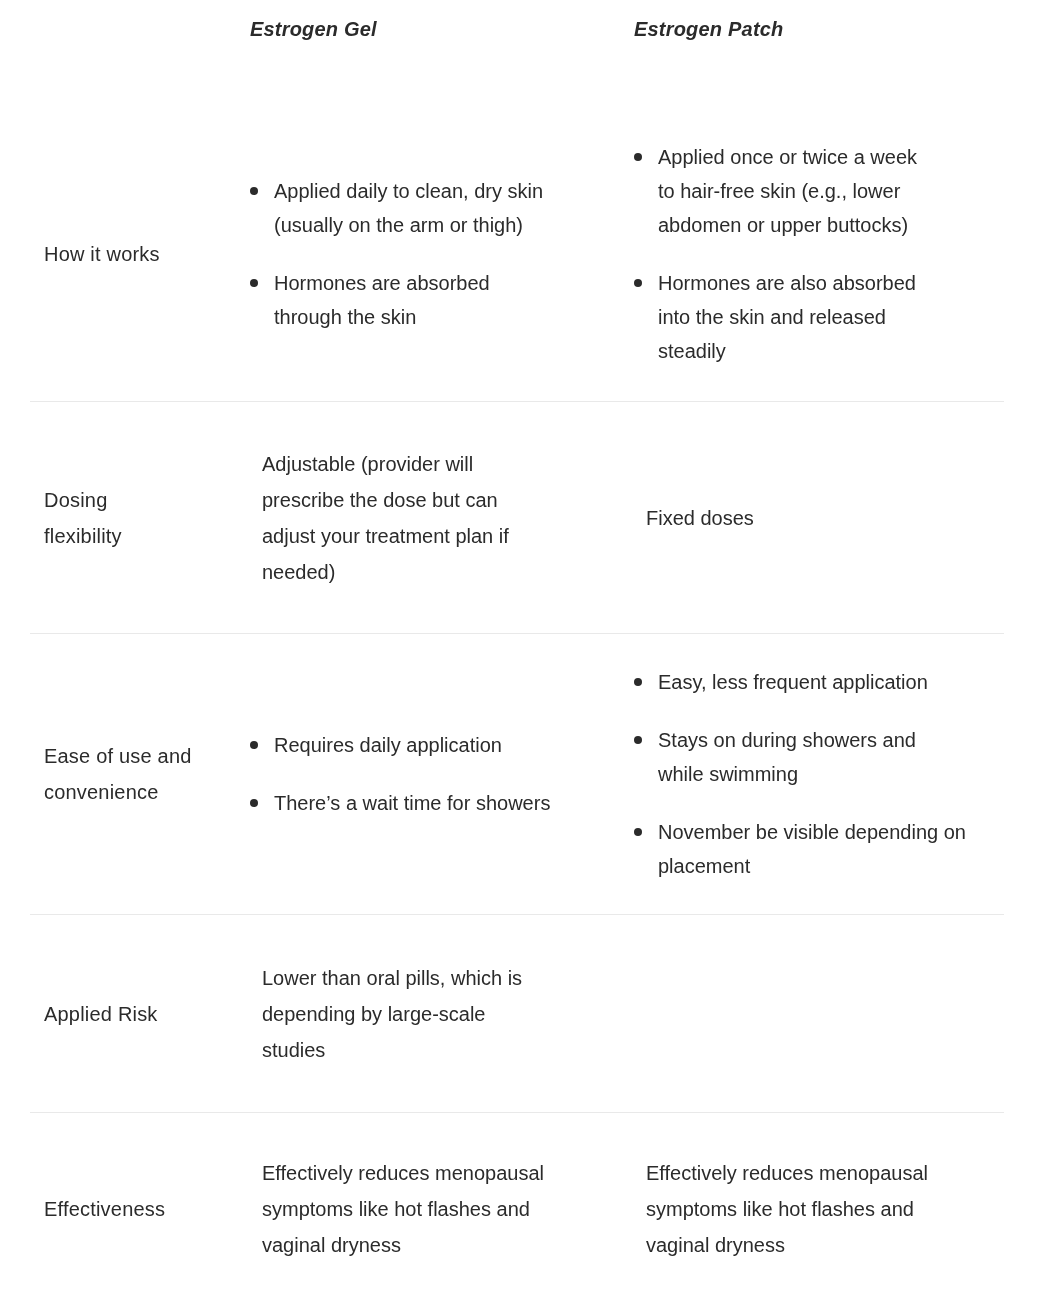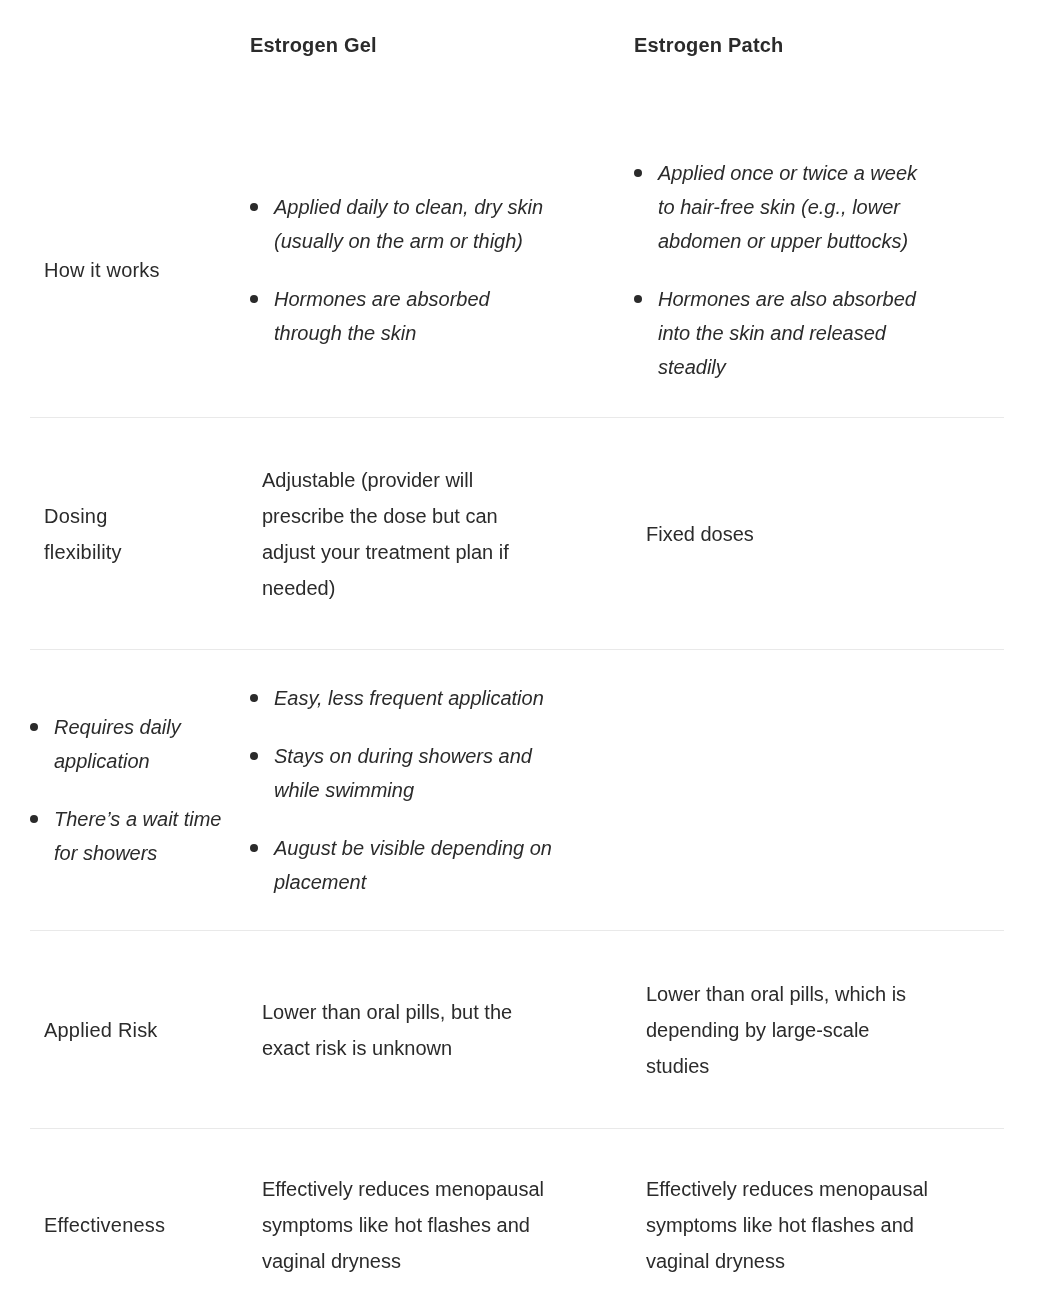--- a/index.html
+++ b/index.html
@@ -16,23 +16,24 @@
     width: 1044px;
     padding-left: 30px;
     padding-right: 40px;
   }
   .grid {
     display: grid;
     grid-template-columns: 220px 384px 1fr;
     align-items: center;
   }
   .header-row {
-    padding-top: 32px;
+    padding-top: 16px;
     margin-bottom: 64px;
     align-items: start;
+    font-style: italic;
   }
   .col-head {
     font-weight: bold;
     font-size: 20px;
     line-height: 26px;
     letter-spacing: 0.2px;
   }
   .label-cell {
     font-weight: normal;
     font-size: 20px;
@@ -50,21 +51,20 @@
   .bullets {
     list-style: none;
     margin: 0;
     padding: 0;
   }
   .bullet {
     position: relative;
     padding-left: 24px;
     font-size: 20px;
     line-height: 34px;
-    font-style: italic;
   }
   .bullet + .bullet { margin-top: 24px; }
   .dot {
     position: absolute;
     left: 0;
     top: 13px;
     width: 8px;
     height: 8px;
     border-radius: 50%;
     background: #2b2b2b;
@@ -130,20 +130,22 @@
 prescribe the dose but can
 adjust your treatment plan if
 needed)</p>
     </div>
     <div>
       <p class="cell-text">Fixed doses</p>
     </div>
   </div>
 
   <div class="grid row row-ease-of-use">
+    <div class="label-cell">Ease of use and
+convenience</div>
     <div>
       <ul class="bullets">
         <li class="bullet">
           <span class="dot"></span>
           <span class="bullet-text">Requires daily application</span>
         </li>
         <li class="bullet">
           <span class="dot"></span>
           <span class="bullet-text">There’s a wait time for showers</span>
         </li>
@@ -155,33 +157,29 @@
           <span class="dot"></span>
           <span class="bullet-text">Easy, less frequent application</span>
         </li>
         <li class="bullet">
           <span class="dot"></span>
           <span class="bullet-text">Stays on during showers and
 while swimming</span>
         </li>
         <li class="bullet">
           <span class="dot"></span>
-          <span class="bullet-text">August be visible depending on
+          <span class="bullet-text">November be visible depending on
 placement</span>
         </li>
       </ul>
     </div>
   </div>
 
   <div class="grid row row-clotting-risk">
     <div class="label-cell">Applied Risk</div>
-    <div>
-      <p class="cell-text">Lower than oral pills, but the
-exact risk is unknown</p>
-    </div>
     <div>
       <p class="cell-text">Lower than oral pills, which is
 depending by large-scale
 studies</p>
     </div>
   </div>
 
   <div class="grid row row-effectiveness">
     <div class="label-cell">Effectiveness</div>
     <div>

